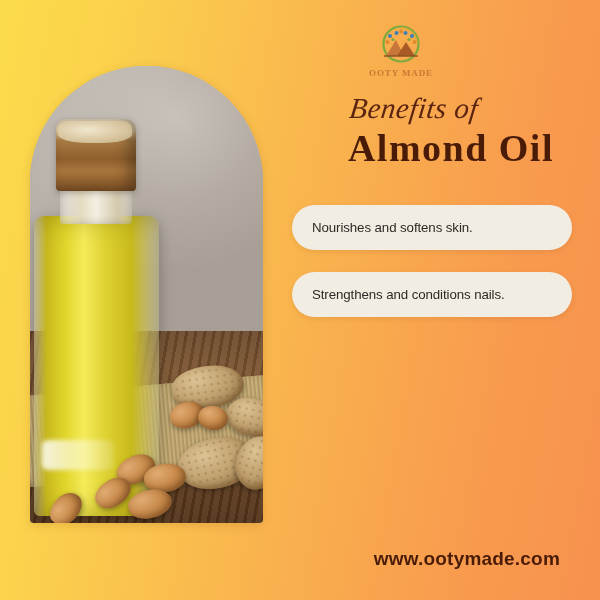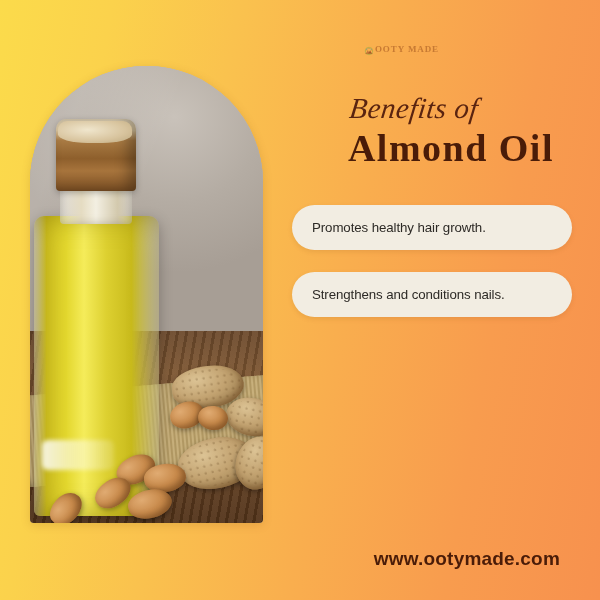--- a/index.html
+++ b/index.html
@@ -18,21 +18,21 @@
         #F9AE4E 56%,
         #F89C4E 78%,
         #F7914E 100%);
     overflow:hidden;
   }
 
   
   #logo {
     position:absolute; left:363px; top:24px;
     width:76px; height:54px;
-    display:flex; flex-direction:row;
+    display:flex; flex-direction:column;
     align-items:center; justify-content:space-between;
   }
   #logo .mark { width:56px; height:40px; display:block; }
   #logo .wordmark {
     margin-top:-4px;
     font-family:"Liberation Serif", serif;
     font-size:9px; letter-spacing:.9px;
     font-weight:700;
     color:#C77A33;
     white-space:nowrap;
@@ -246,21 +246,21 @@
       <div class="almond" style="left:114px; top:398px; width:42px; height:28px; border-radius:50%/46% 54% 50% 50%; transform:rotate(-8deg);"></div>
       <div class="almond" style="left:64px; top:414px; width:38px; height:26px; border-radius:50%/46% 54% 50% 50%; transform:rotate(-34deg);"></div>
       <div class="almond" style="left:98px; top:424px; width:44px; height:28px; border-radius:50%/46% 54% 50% 50%; transform:rotate(-14deg);"></div>
       <div class="almond" style="left:18px; top:430px; width:36px; height:26px; border-radius:50%/46% 54% 50% 50%; transform:rotate(-48deg);"></div>
       <div class="almond shell" style="left:206px; top:370px; width:44px; height:54px; border-radius:50%; transform:rotate(18deg);"></div>
     </div>
   </div>
 
   <div id="benefits">
     <div class="pill">
-      <span>Promotes healthy hair growth.</span>
+      <span>Nourishes and softens skin.</span>
     </div>
     <div class="pill">
       <span>Strengthens and conditions nails.</span>
     </div>
   </div>
 
   <div id="footer">www.ootymade.com</div>
 
 </div>
 

